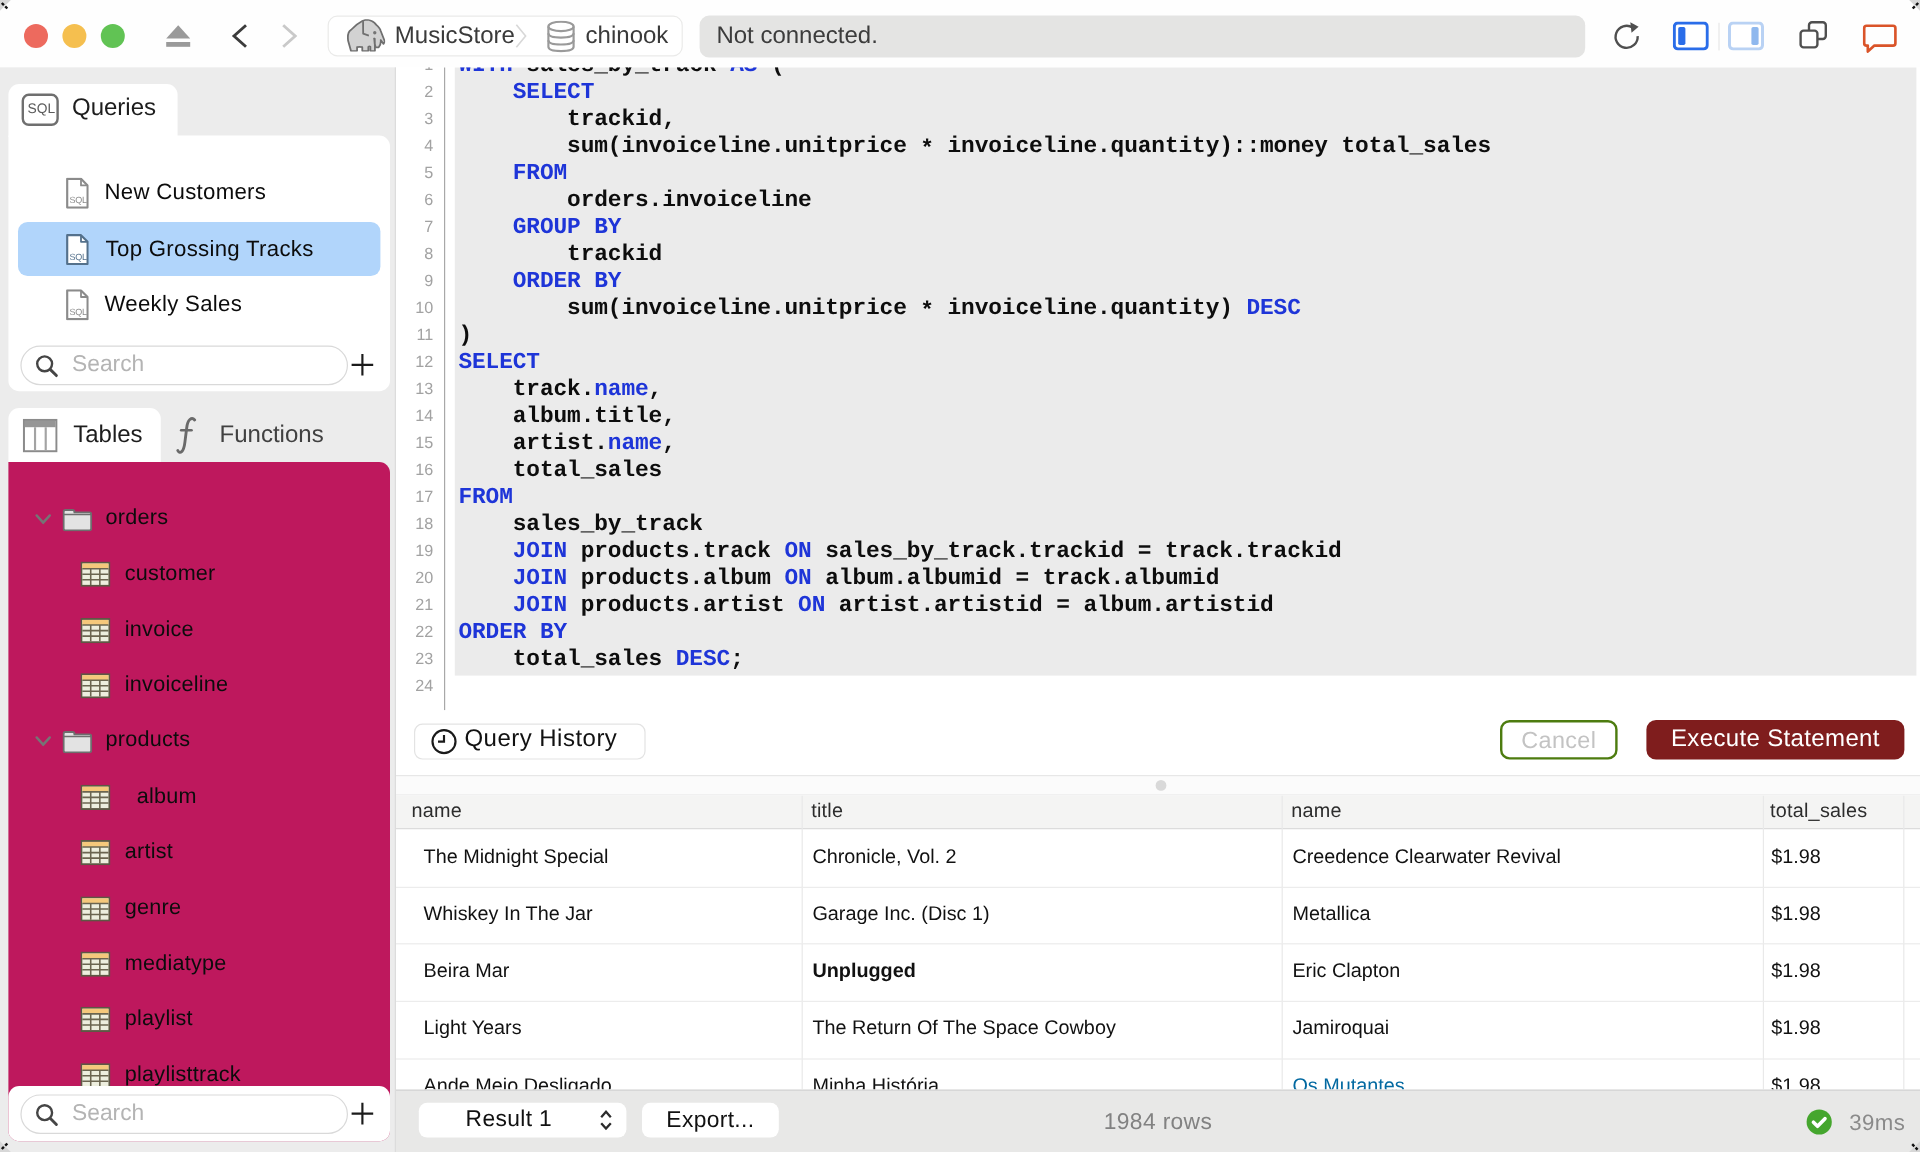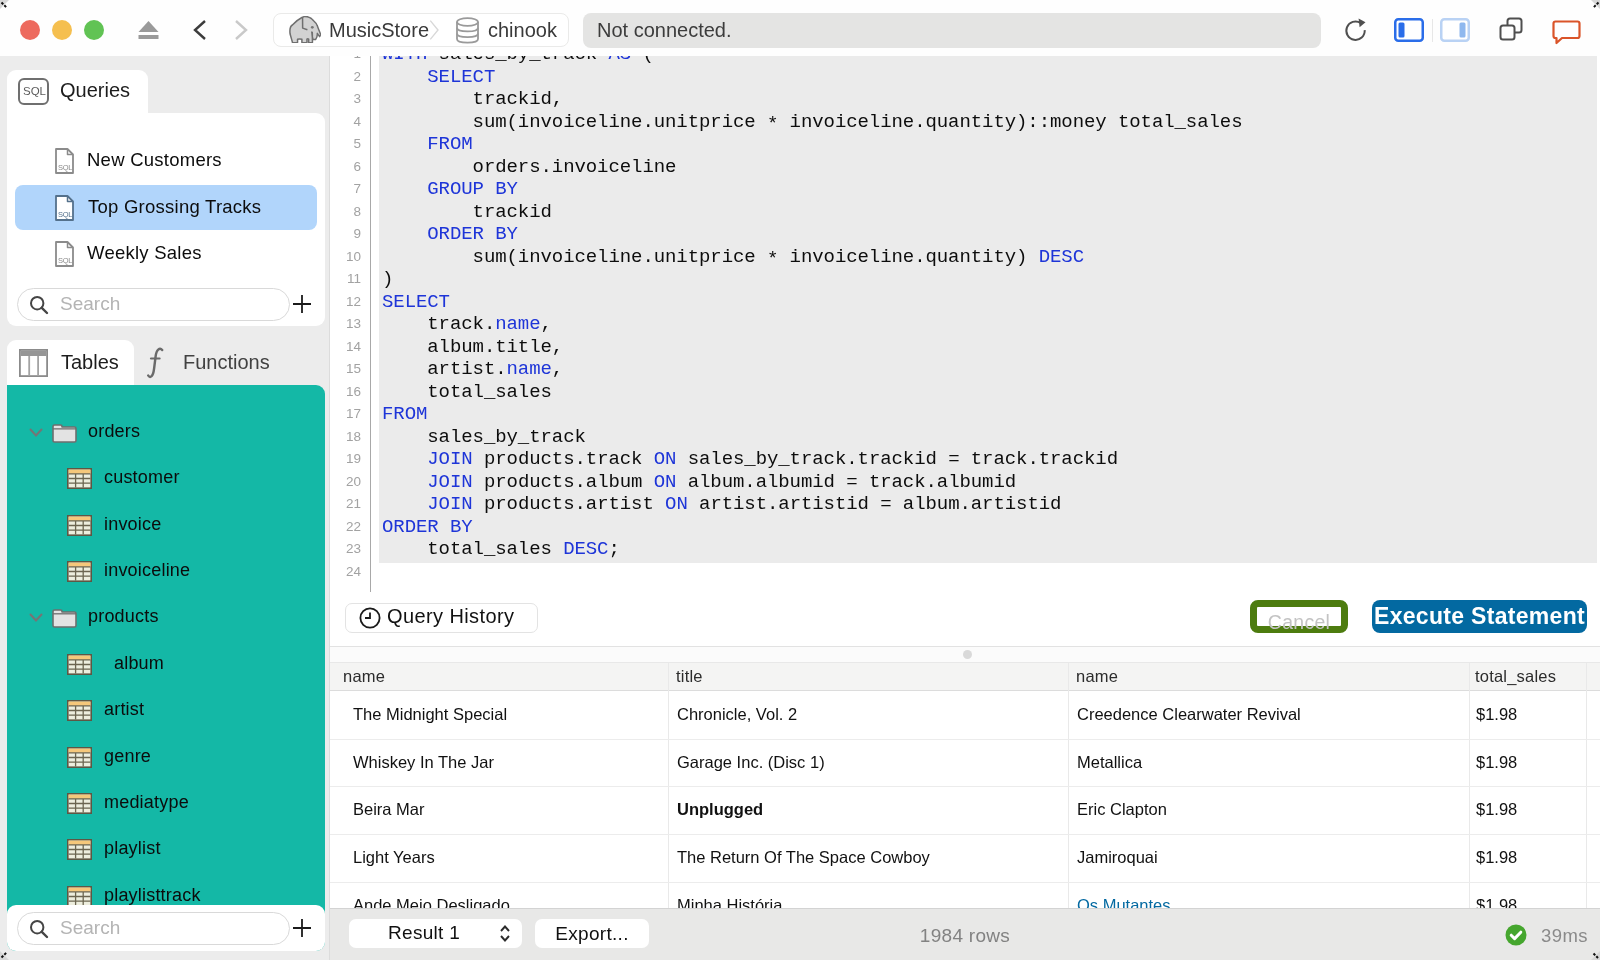--- a/index.html
+++ b/index.html
@@ -1,20 +1,20 @@
 <!DOCTYPE html>
 <html><head>
 <meta charset="utf-8">
 <style>
 html,body{margin:0;padding:0;width:1600px;height:960px;overflow:hidden;
   font-family:"Liberation Sans",sans-serif;background:#fff;}
 .abs{position:absolute;}
 .k{color:#1e35d8;}
 .st{position:relative;top:2.5px;}
-pre{font-family:"Liberation Mono",monospace;}
+pre{font-family:"Liberation Mono",monospace;font-weight:bold;}
 </style>
 </head>
 <body>
 
 <div class="abs" style="left:0;top:0;width:1600px;height:56px;background:#fefefe;z-index:50;">
 <div class="abs" style="left:20px;top:20px;width:20px;height:20px;border-radius:50%;background:#ed6a5e;"></div>
 <div class="abs" style="left:52px;top:20px;width:20px;height:20px;border-radius:50%;background:#f5bf4f;"></div>
 <div class="abs" style="left:84px;top:20px;width:20px;height:20px;border-radius:50%;background:#61c354;"></div>
 <svg class="abs" style="left:137px;top:20px;" width="23" height="20" viewBox="0 0 23 20">
       <path d="M11.5 1 L21.5 12 H1.5 Z" fill="#9a9a9a"></path>
@@ -105,21 +105,21 @@
       <rect x="0.9" y="0.9" width="27.2" height="26.2" fill="#fff" stroke="#8b8b8b" stroke-width="1.8"></rect>
 <rect x="1.6" y="1.6" width="25.8" height="5.4" fill="#969696"></rect>
 <path d="M10.2 7 V26.3 M19.1 7 V26.3" stroke="#a3a3a3" stroke-width="1.8"></path>
     </svg>
 <div class="abs" style="left:61px;top:295px;font-size:20px;color:#1d1d1d;">Tables</div>
 <svg class="abs" style="left:146px;top:291px;" width="19" height="32" viewBox="0 0 19 32">
       <path d="M2.2 28.5 Q3.6 31 5.6 29.2 Q7.4 27.4 8.1 21.5 L9.6 9.5 Q10.2 4.3 12.2 2.6 Q14.4 0.8 16.2 3.0" fill="none" stroke="#6a6a6a" stroke-width="2.4" stroke-linecap="round"></path>
       <path d="M5.0 11.5 H13.6" stroke="#6a6a6a" stroke-width="2.2" stroke-linecap="round"></path>
     </svg>
 <div class="abs" style="left:183px;top:295px;font-size:20px;color:#414141;">Functions</div>
-<div class="abs" style="left:7px;top:329px;width:318px;height:566px;background:#14b8a6;border-radius:0 9px 9px 9px;overflow:hidden;">
+<div class="abs" style="left:7px;top:329px;width:318px;height:566px;background:#be185d;border-radius:0 9px 9px 9px;overflow:hidden;">
 <div class="abs" style="left:-7px;top:-329px;">
 <svg class="abs" style="left:29px;top:372px;" width="14" height="9" viewBox="0 0 14 9">
 <path d="M1.5 1.5 L7 7.5 L12.5 1.5" fill="none" stroke="#757575" stroke-width="2" stroke-linecap="round"></path>
 </svg>
 <svg class="abs" style="left:52px;top:366px;" width="25" height="21" viewBox="0 0 25 21">
 <path d="M1 4.5 Q1 3 2.5 3 H8.5 Q10 3 10 4.5 V5 H22.5 Q24 5 24 6.5 V18.5 Q24 20 22.5 20 H2.5 Q1 20 1 18.5 Z" fill="#e3e3e3" stroke="#6e6e6e" stroke-width="1.6" stroke-linejoin="round"></path>
 <path d="M1 6.8 H24" stroke="#6e6e6e" stroke-width="1.3"></path>
 </svg>
 <div class="abs" style="left:88px;top:365px;font-size:18px;letter-spacing:0.2px;color:#0c0c0c;">orders</div>
 <svg class="abs" style="left:67px;top:412px;" width="25" height="21" viewBox="0 0 25 21">
@@ -237,22 +237,22 @@
 </pre>
 </div>
 
 <div class="abs" style="left:330px;top:592px;width:1145px;height:54px;background:#fff;">
 <div class="abs" style="left:15px;top:11px;width:193px;height:30px;background:#fff;border:1px solid #e3e3e3;border-radius:7px;box-sizing:border-box;"></div>
 <svg class="abs" style="left:29px;top:15px;" width="22" height="22" viewBox="0 0 22 22">
       <circle cx="11" cy="11" r="9.6" fill="none" stroke="#1a1a1a" stroke-width="1.8"></circle>
 <path d="M11 5.5 V11 H6" fill="none" stroke="#1a1a1a" stroke-width="1.8"></path>
     </svg>
 <div class="abs" style="left:57px;top:13px;font-size:20px;letter-spacing:0.4px;color:#111;">Query History</div>
-<div class="abs" style="left:920px;top:8px;width:98px;height:33px;background:#fff;border:7px solid #4d7c0f;border-radius:8px;box-sizing:border-box;text-align:center;line-height:31px;font-size:19.5px;letter-spacing:0.3px;color:#c3c3c3;">Cancel</div>
-<div class="abs" style="left:1042px;top:8px;width:215px;height:33px;background:#0369a1;border-radius:8px;text-align:center;line-height:33px;font-size:23px;font-weight:700;letter-spacing:0.3px;color:#fff;">Execute Statement</div>
+<div class="abs" style="left:920px;top:8px;width:98px;height:33px;background:#fff;border:2px solid #4d7c0f;border-radius:8px;box-sizing:border-box;text-align:center;line-height:31px;font-size:19.5px;letter-spacing:0.3px;color:#c3c3c3;">Cancel</div>
+<div class="abs" style="left:1042px;top:8px;width:215px;height:33px;background:#7f1d1d;border-radius:8px;text-align:center;line-height:33px;font-size:20px;font-weight:400;letter-spacing:0.3px;color:#fff;">Execute Statement</div>
 </div>
 
 <div class="abs" style="left:330px;top:646px;width:1270px;height:1px;background:#e2e2e2;"></div>
 <div class="abs" style="left:330px;top:647px;width:1270px;height:15px;background:#fbfbfb;"></div>
 <div class="abs" style="left:963px;top:650px;width:9px;height:9px;border-radius:50%;background:#d9d9d9;"></div>
 <div class="abs" style="left:330px;top:662px;width:1270px;height:1px;background:#e8e8e8;"></div>
 
 <div class="abs" style="left:330px;top:663px;width:1270px;height:245px;background:#fff;overflow:hidden;">
 <div class="abs" style="left:0;top:0;width:1270px;height:28px;background:#f4f4f3;border-bottom:1px solid #dcdcdc;box-sizing:border-box;"></div>
 <div class="abs" style="left:13px;top:4px;font-size:16.5px;letter-spacing:0.2px;color:#2c2c2c;">name</div>

